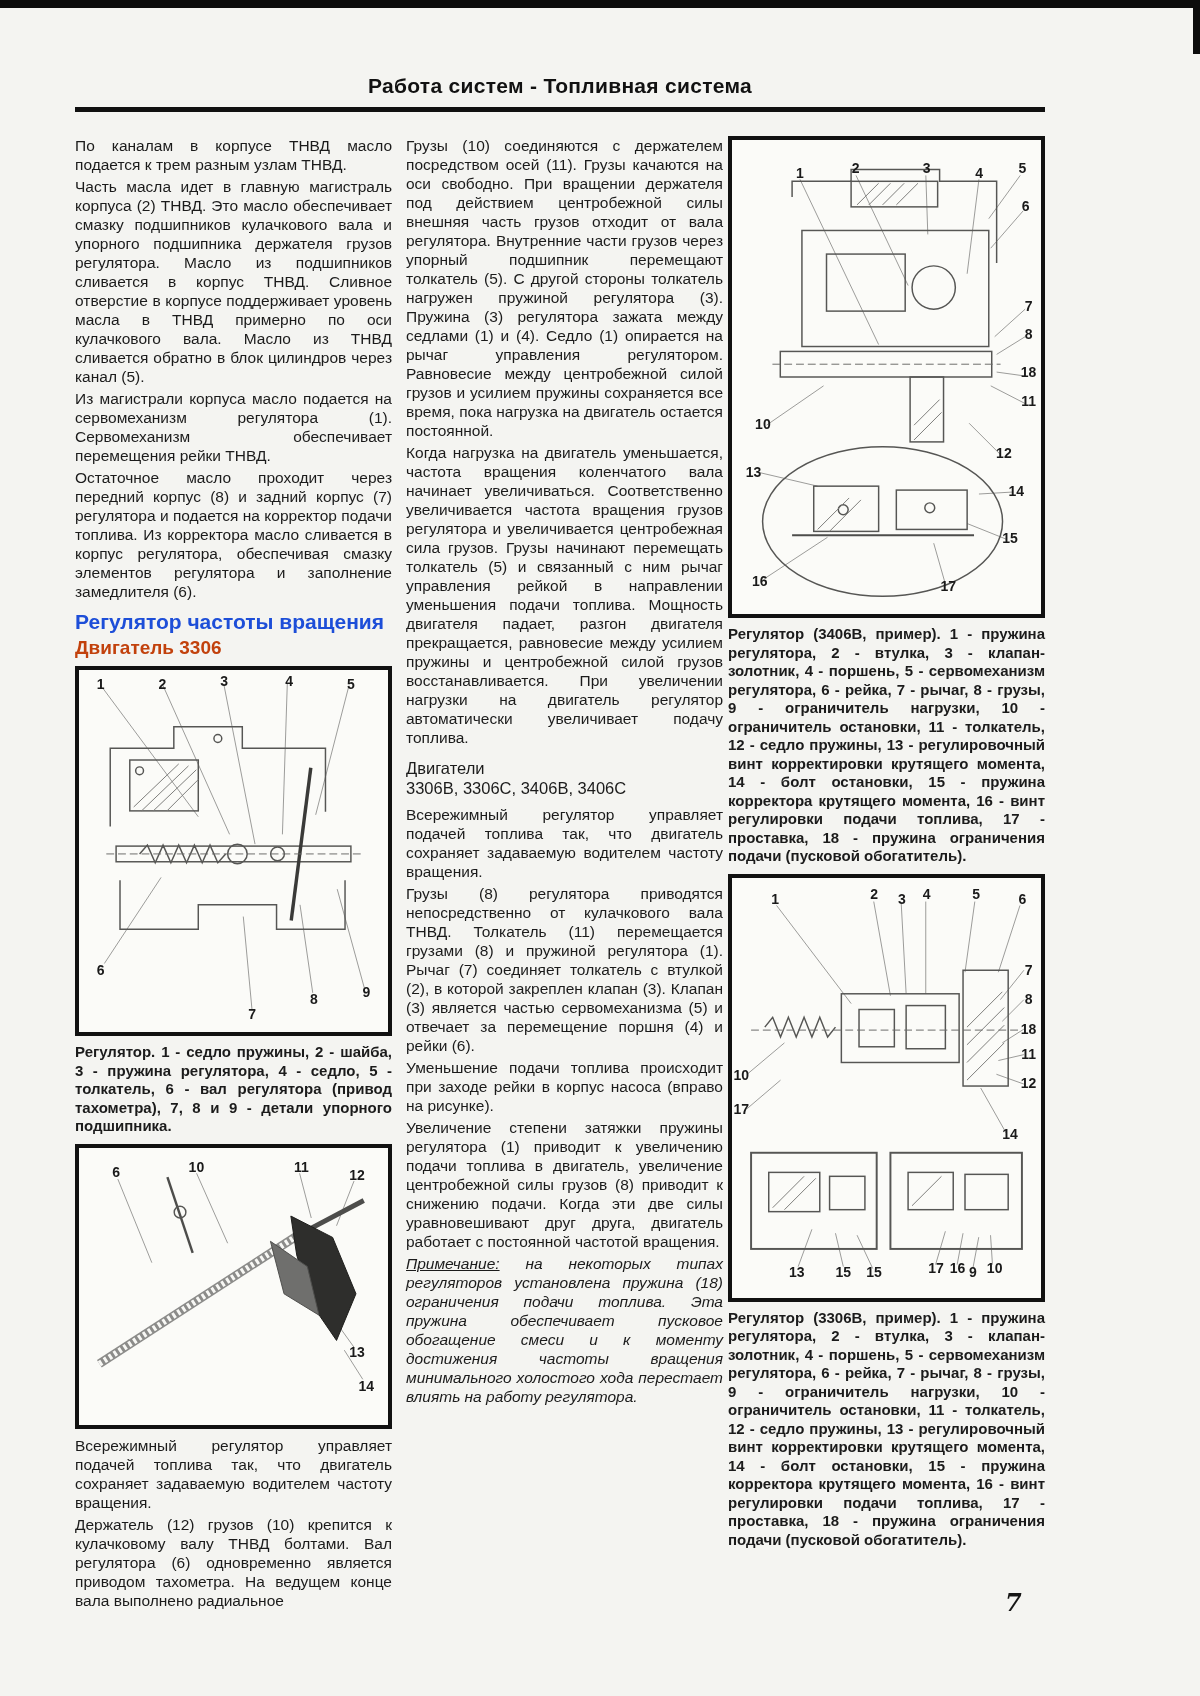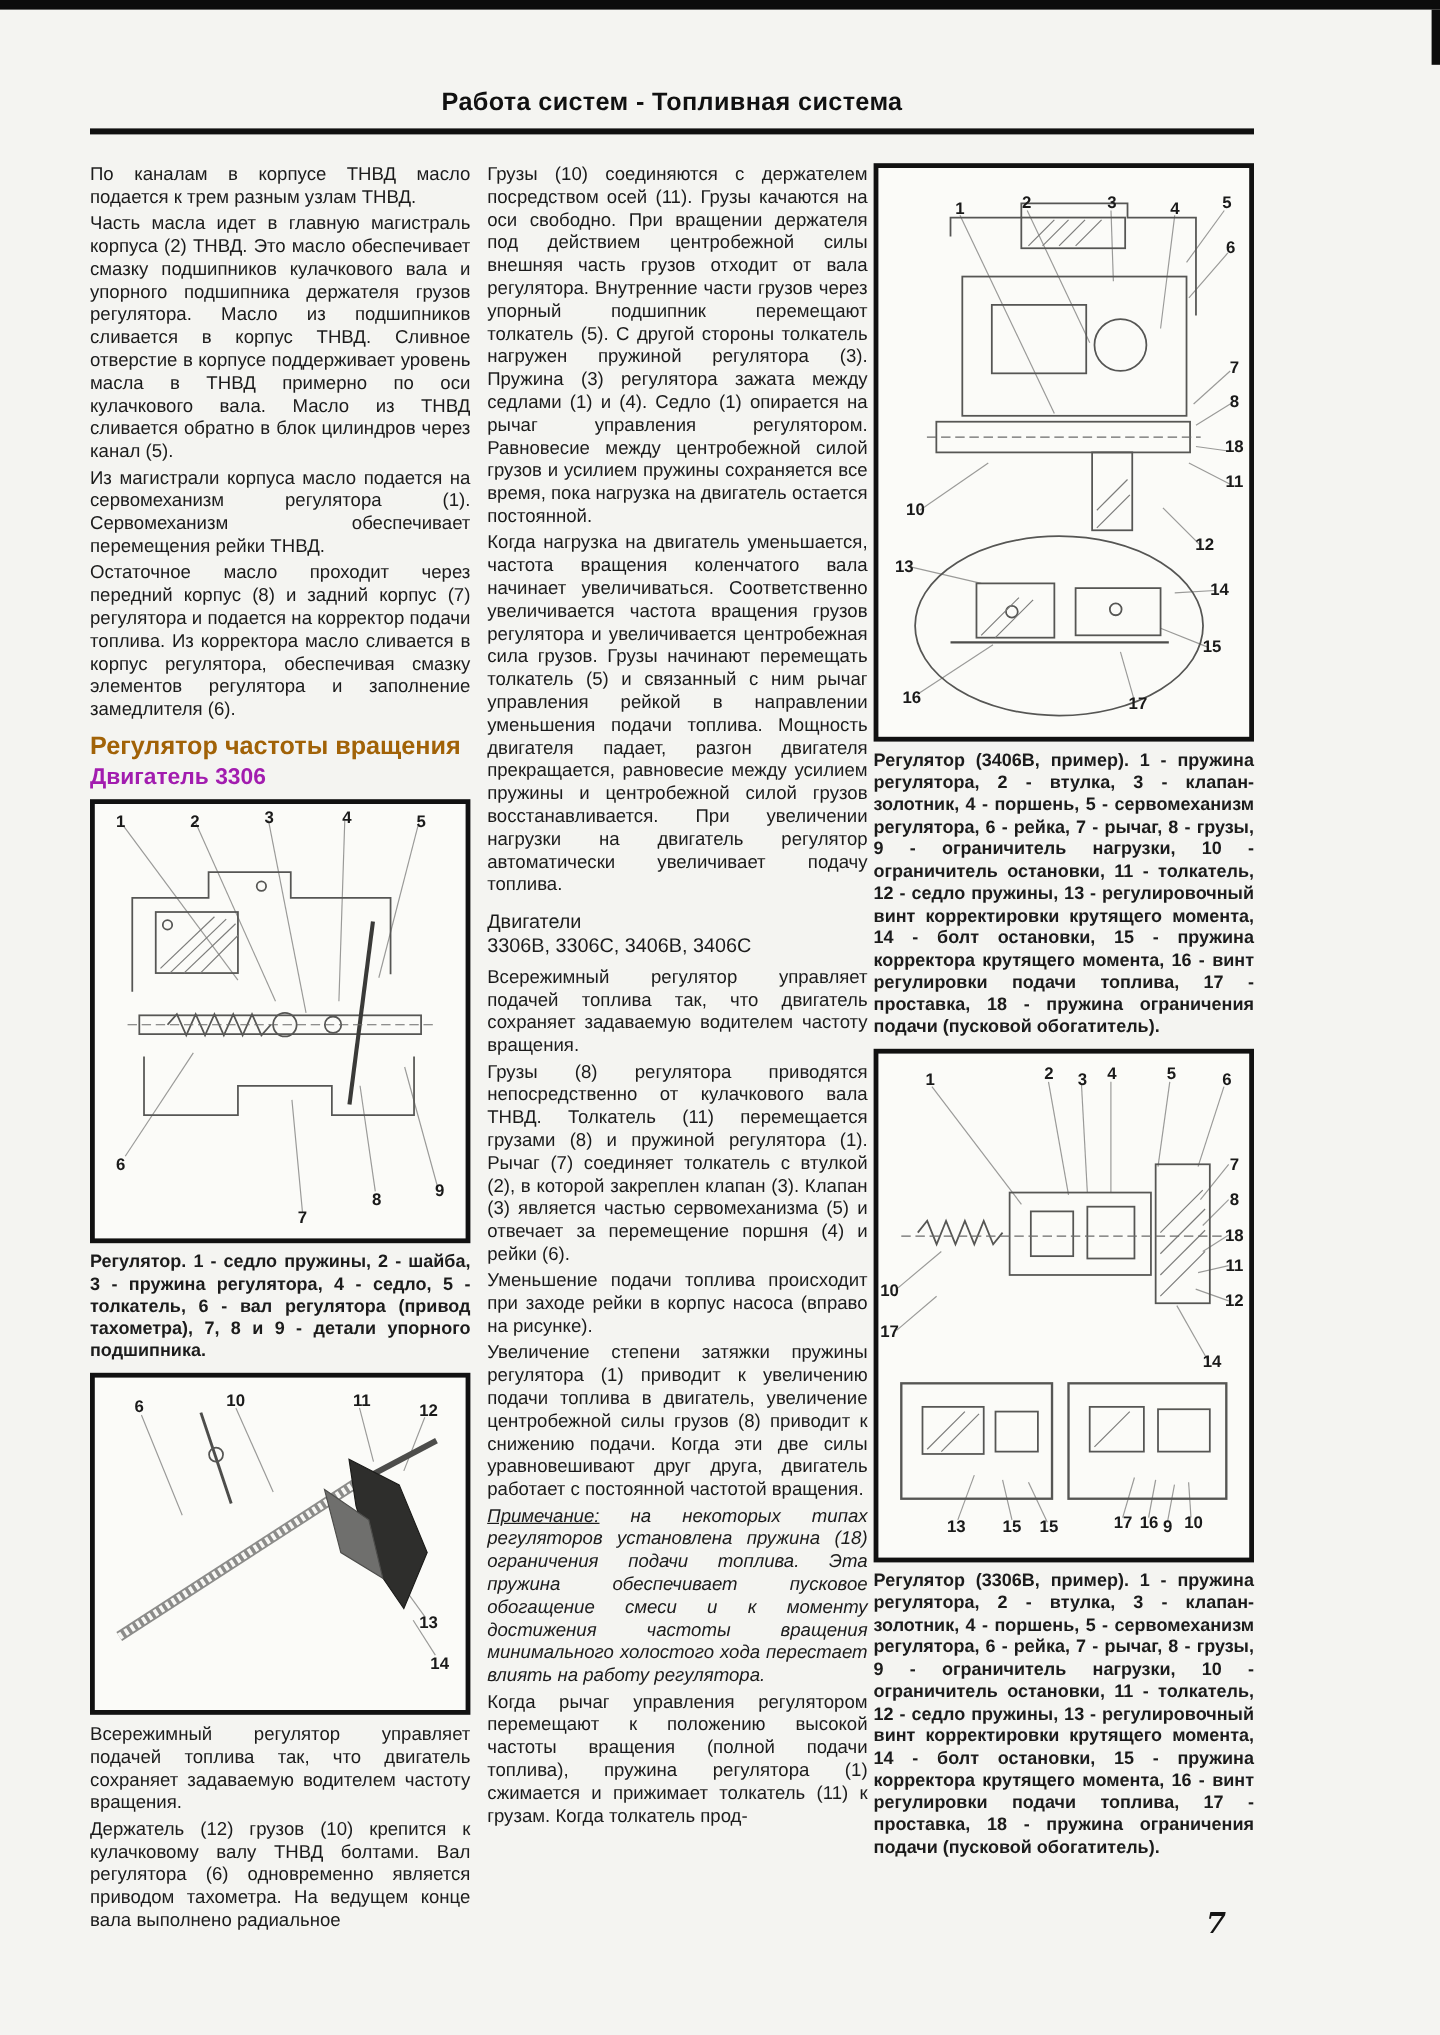--- a/index.html
+++ b/index.html
@@ -24,25 +24,25 @@
     position:absolute; top:136px; width:317px;
     font-size:15.5px; line-height:19px; text-align:justify;
   }
   .col-left  { left:75px; }
   .col-mid   { left:406px; }
   .col-right { left:728px; }
 
   .col p { margin:0 0 3px 0; }
 
   h2.section {
-    font-size:21px; line-height:23px; font-weight:bold; color:#a16207;
+    font-size:21px; line-height:23px; font-weight:bold; color:#1d4ed8;
     margin:9px 0 4px 0; text-align:left;
   }
   h3.subsection {
-    font-size:19px; line-height:21px; font-weight:bold; color:#a21caf;
+    font-size:19px; line-height:21px; font-weight:bold; color:#c2410c;
     margin:2px 0 6px 0; text-align:left;
   }
   .engines-heading {
     margin:11px 0 7px 0; font-weight:normal; font-size:16.5px; line-height:20px; text-align:left;
   }
 
   .figure {
     position:relative;
     border:4px solid #111;
     background:#fbfbf8;
@@ -173,21 +173,20 @@
     <div>3306В, 3306С, 3406В, 3406С</div>
   </div>
 
   <p>Всережимный регулятор управляет подачей топлива так, что двигатель сохраняет задаваемую водителем частоту вращения.</p>
   <p>Грузы (8) регулятора приводятся непосредственно от кулачкового вала ТНВД. Толкатель (11) перемещается грузами (8) и пружиной регулятора (1). Рычаг (7) соединяет толкатель с втулкой (2), в которой закреплен клапан (3). Клапан (3) является частью сервомеханизма (5) и отвечает за перемещение поршня (4) и рейки (6).</p>
   <p>Уменьшение подачи топлива происходит при заходе рейки в корпус насоса (вправо на рисунке).</p>
   <p>Увеличение степени затяжки пружины регулятора (1) приводит к увеличению подачи топлива в двигатель, увеличение центробежной силы грузов (8) приводит к снижению подачи. Когда эти две силы уравновешивают друг друга, двигатель работает с постоянной частотой вращения.</p>
 
   <p class="note"><span class="note-label">Примечание:</span><span> на некоторых типах регуляторов установлена пружина (18) ограничения подачи топлива. Эта пружина обеспечивает пусковое обогащение смеси и к моменту достижения частоты вращения минимального холостого хода перестает влиять на работу регулятора.</span></p>
 
-  <p>Когда рычаг управления регулятором перемещают к положению высокой частоты вращения (полной подачи топлива), пружина регулятора (1) сжимается и прижимает толкатель (11) к грузам. Когда толкатель прод-</p>
 </div>
 
 <div class="col col-right">
   <div class="figure fig3">
     <svg viewBox="0 0 312 482">
       <g stroke="#9a9a98" stroke-width="1">
         <line x1="68" y1="40" x2="148" y2="208"></line>
           <line x1="125" y1="36" x2="178" y2="148"></line>
         <line x1="196" y1="36" x2="198" y2="96"></line>
           <line x1="250" y1="40" x2="238" y2="136"></line>

